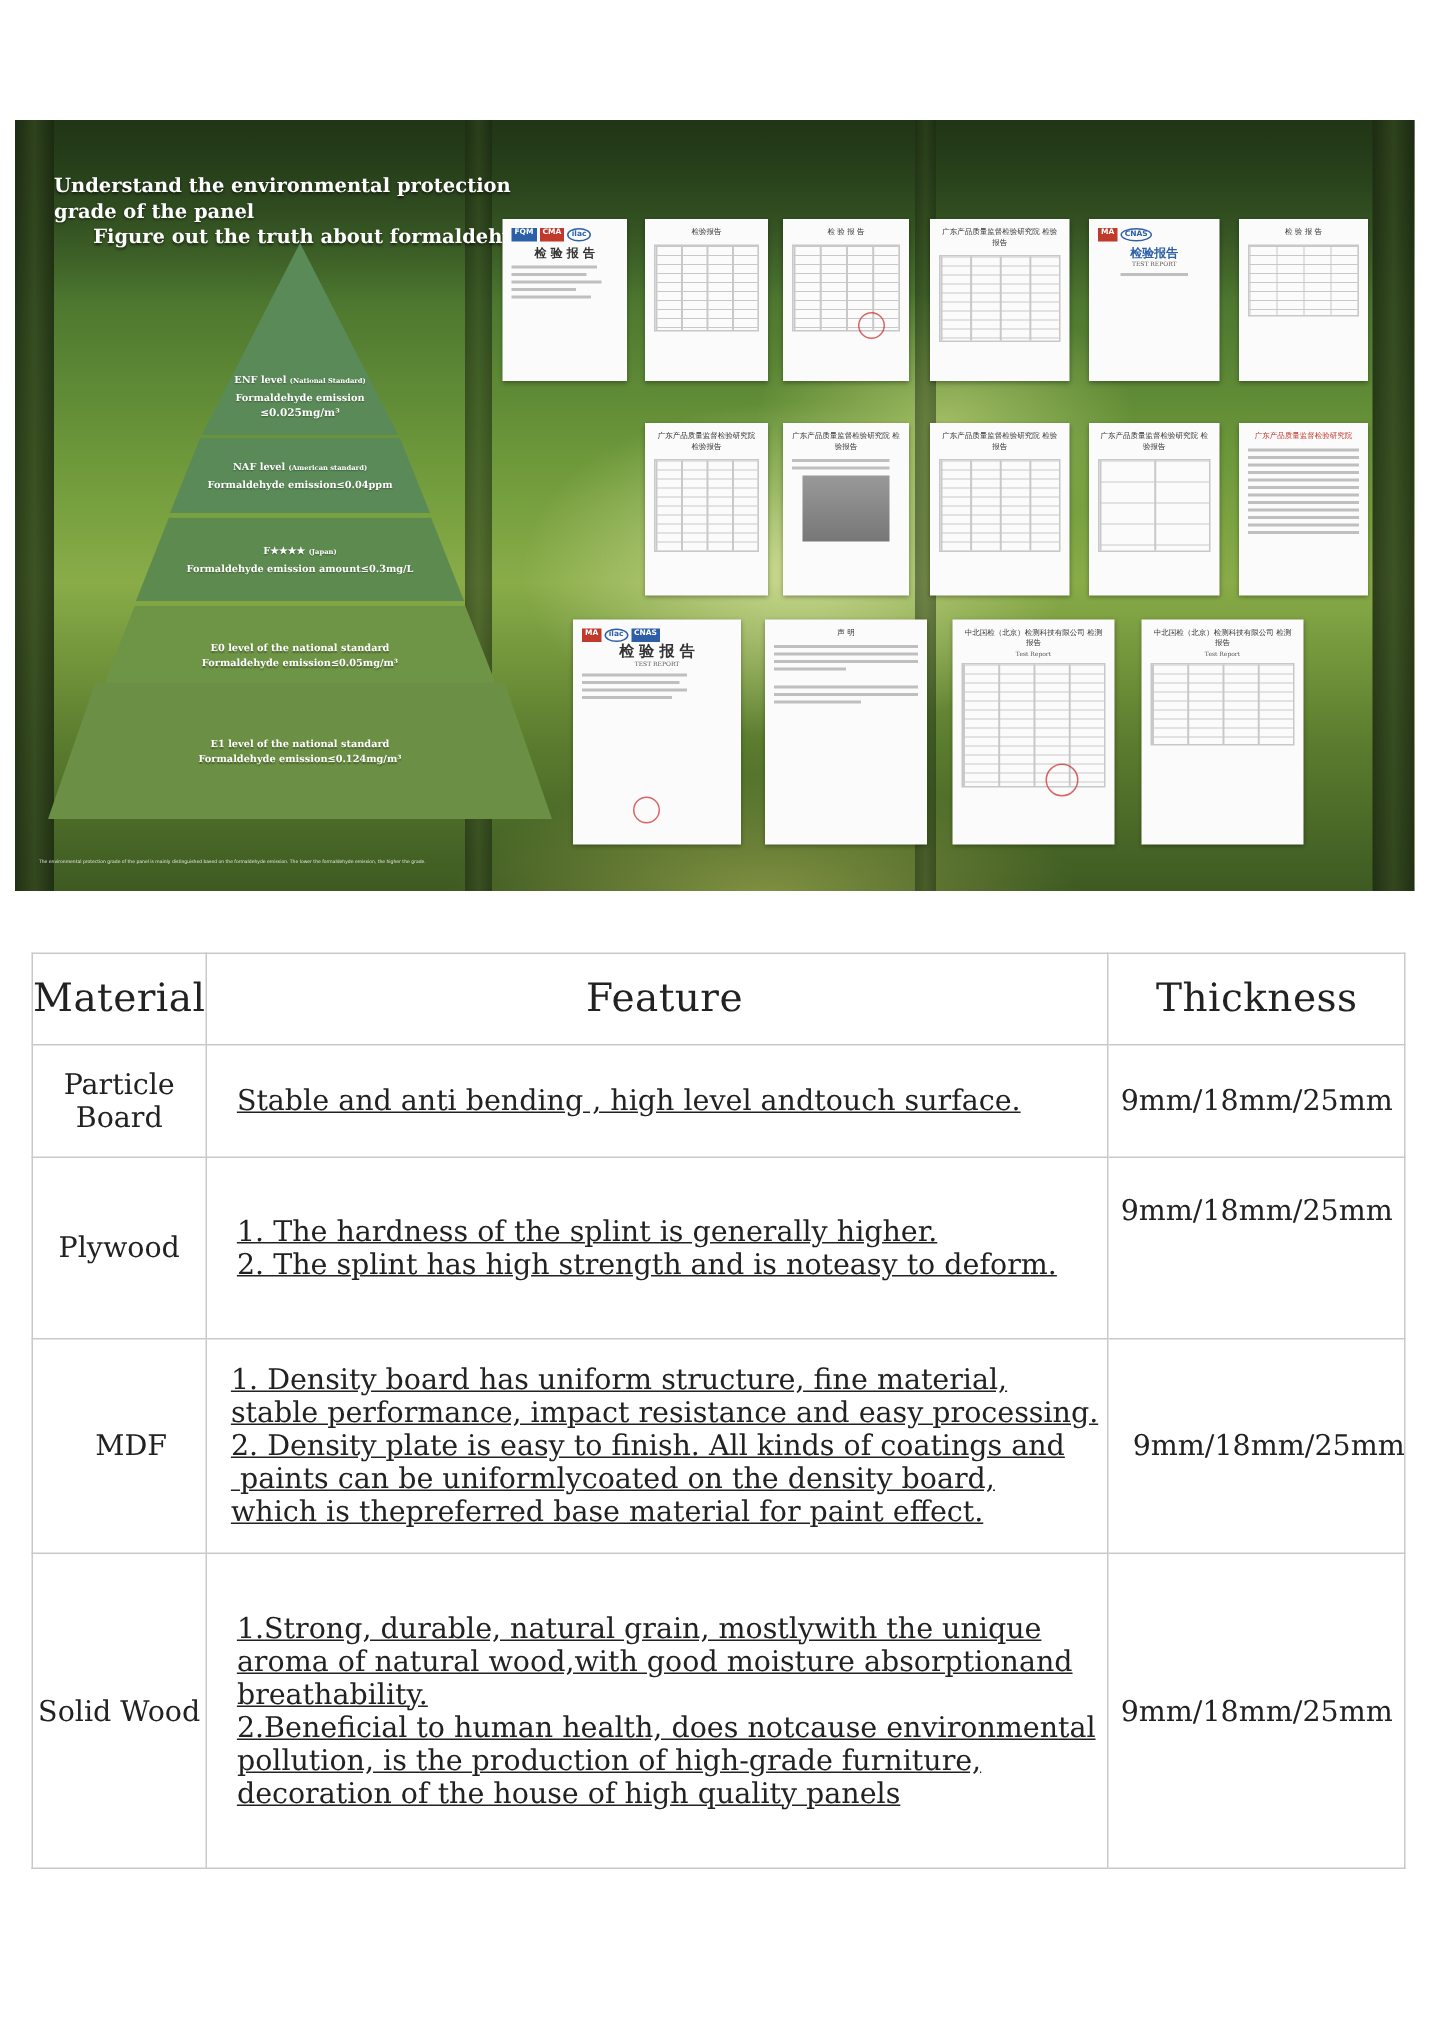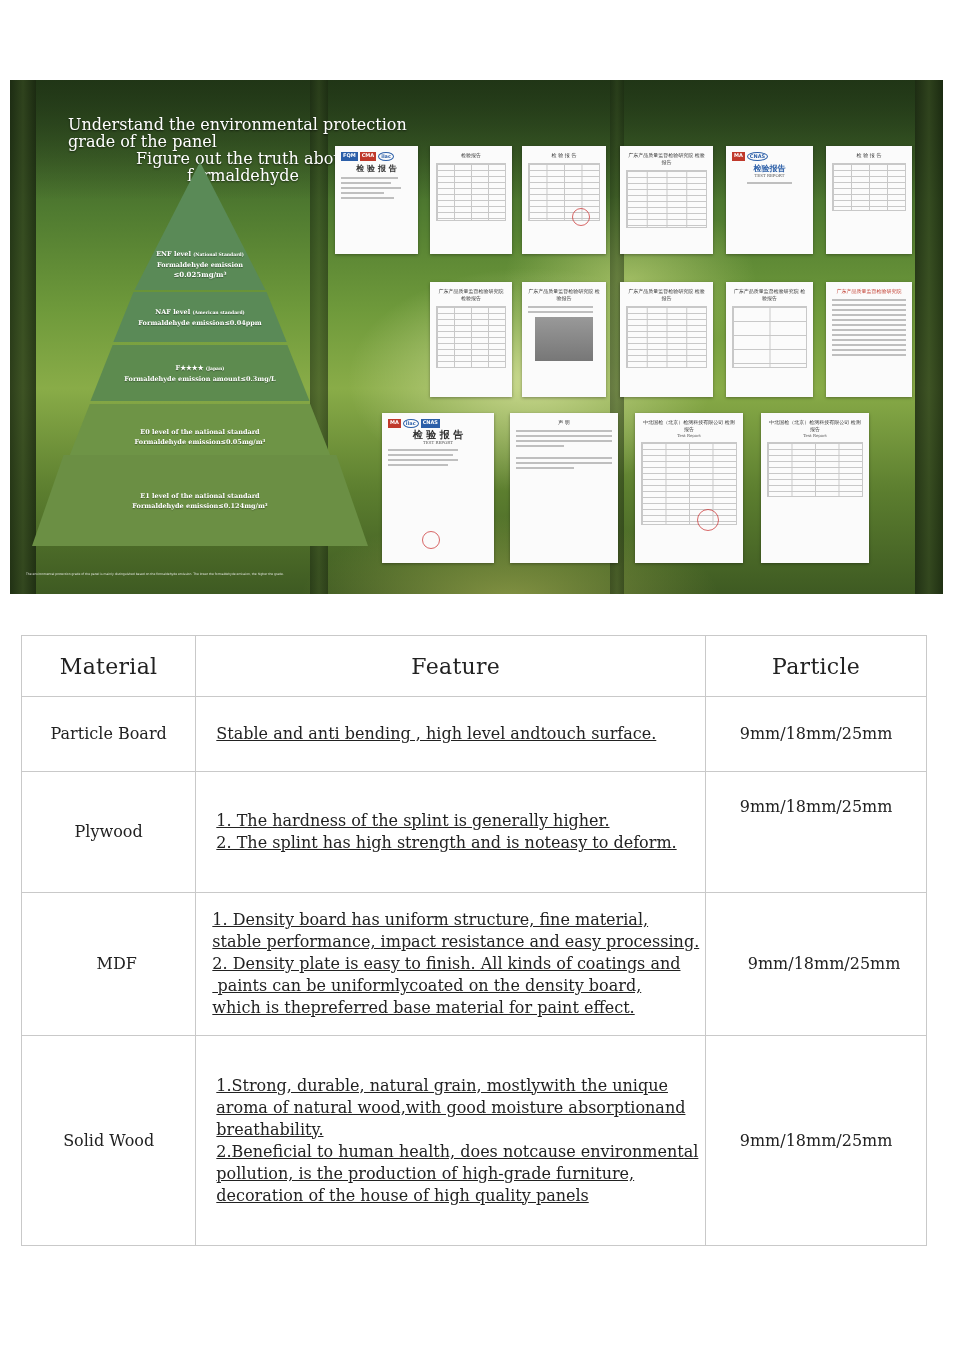--- a/index.html
+++ b/index.html
@@ -19,24 +19,23 @@
     .tree { position: absolute; top: 0; bottom: 0; background: linear-gradient(90deg, #1c2a12, #31441e 50%, #1a2810); opacity: 0.85; }
     .tree.t1 { left: 0; width: 26px; }
     .tree.t2 { left: 300px; width: 18px; opacity: 0.6; }
     .tree.t3 { left: 600px; width: 14px; opacity: 0.5; }
     .tree.t4 { left: 905px; width: 28px; }
     .foliage { position: absolute; left: 0; right: 0; top: 0; height: 120px;
       background: linear-gradient(180deg, rgba(30,50,20,0.85), rgba(60,100,40,0)); }
 
     .banner-title {
       position: absolute; left: 26px; top: 36px; width: 340px;
-      font-family: "DejaVu Serif", serif; font-weight: normal; color: #fff;
-      font-size: 16px; line-height: 17px; text-align: center;
+      font-family: "DejaVu Serif", serif; font-weight: bold; color: #fff;
+      font-size: 13px; line-height: 17px; text-align: center;
       text-shadow: 0 1px 2px rgba(0,0,0,0.6);
-      margin-left: 32px;
     }
     .banner-title .l1 { display: block; text-align: left; }
     .banner-title .l2 { display: block; padding-left: 10px; }
 
     
     .pyramid { position: absolute; left: 22px; top: 82px; width: 336px; height: 402px; }
     .tier { position: absolute; left: 0; width: 336px; display: flex; flex-direction: column; align-items: center; justify-content: center; color: #fff; font-weight: bold; text-align: center; font-family: "DejaVu Serif", serif; text-shadow: 0 1px 1px rgba(0,0,0,0.35); }
     .tier .a { font-size: 6.5px; line-height: 10px; }
     .tier .b { font-size: 6.5px; line-height: 10px; }
     .tier .c { font-size: 7px; line-height: 10px; }
@@ -62,22 +61,22 @@
     .cert .grid { margin-top: 4px; height: 60%; background-image:
         linear-gradient(#c8c8c8 1px, transparent 1px),
         linear-gradient(90deg, #c8c8c8 1px, transparent 1px);
       background-size: 100% 6px, 25% 100%; border: 1px solid #c8c8c8; }
     .cert .stamp { position: absolute; width: 18px; height: 18px; border: 1.5px solid rgba(200,40,40,0.7); border-radius: 50%; }
     .cert .photo { margin: 4px auto; width: 70%; height: 24px; background: linear-gradient(#888, #bbb); }
 
     
     .spec-table { position: absolute; left: 21px; top: 635px; width: 906px; border-collapse: collapse; font-family: "DejaVu Serif", "Liberation Serif", serif; color: #222; }
     .spec-table th, .spec-table td { border: 1px solid #c9c9c9; vertical-align: middle; }
-    .spec-table th { font-weight: normal; font-size: 22px; height: 61px; text-align: center; letter-spacing: 0.3px; }
-    .spec-table td { font-size: 16px; line-height: 22px; }
+    .spec-table th { font-weight: normal; font-size: 26px; height: 61px; text-align: center; letter-spacing: 0.3px; }
+    .spec-table td { font-size: 19px; line-height: 22px; }
     .col-mat { width: 231px; text-align: center; }
     .col-feat { width: 416px; text-align: left; padding-left: 20px; padding-right: 6px; }
     .col-thk { width: 259px; text-align: center; }
     .r1 td { height: 75px; }
     .r2 td { height: 121px; }
     .r3 td { height: 143px; padding-left: 16px; }
     .r4 td { height: 210px; }
     .feat-line { display: block; white-space: nowrap; text-decoration: underline; }
     .r2 .col-thk, .r1 .col-thk { vertical-align: top; padding-top: 24px; }
     .r2 .col-feat { padding-top: 0; }
@@ -244,21 +243,21 @@
     <div class="sub">Test Report</div>
     <div class="grid" style="height:40%"></div>
   </div>
 </div>
 
 <table class="spec-table">
   <thead>
     <tr>
       <th class="col-mat">Material</th>
       <th class="col-feat" style="text-align:center;padding-left:16px;">Feature</th>
-      <th class="col-thk">Particle</th>
+      <th class="col-thk">Thickness</th>
     </tr>
   </thead>
   <tbody>
     <tr class="r1">
       <td class="col-mat">Particle Board</td>
       <td class="col-feat">
         <span class="feat-line">Stable and anti bending , high level andtouch surface.</span>
       </td>
       <td class="col-thk" style="vertical-align:middle;padding-top:0">9mm/18mm/25mm</td>
     </tr>

